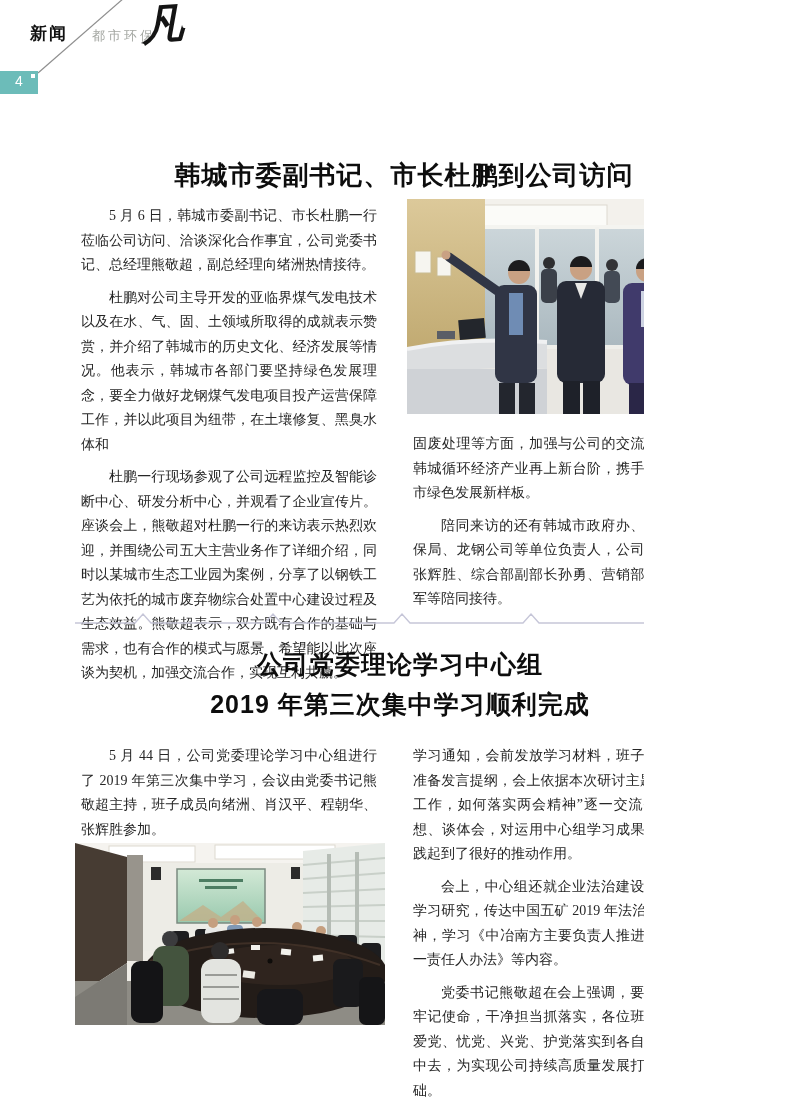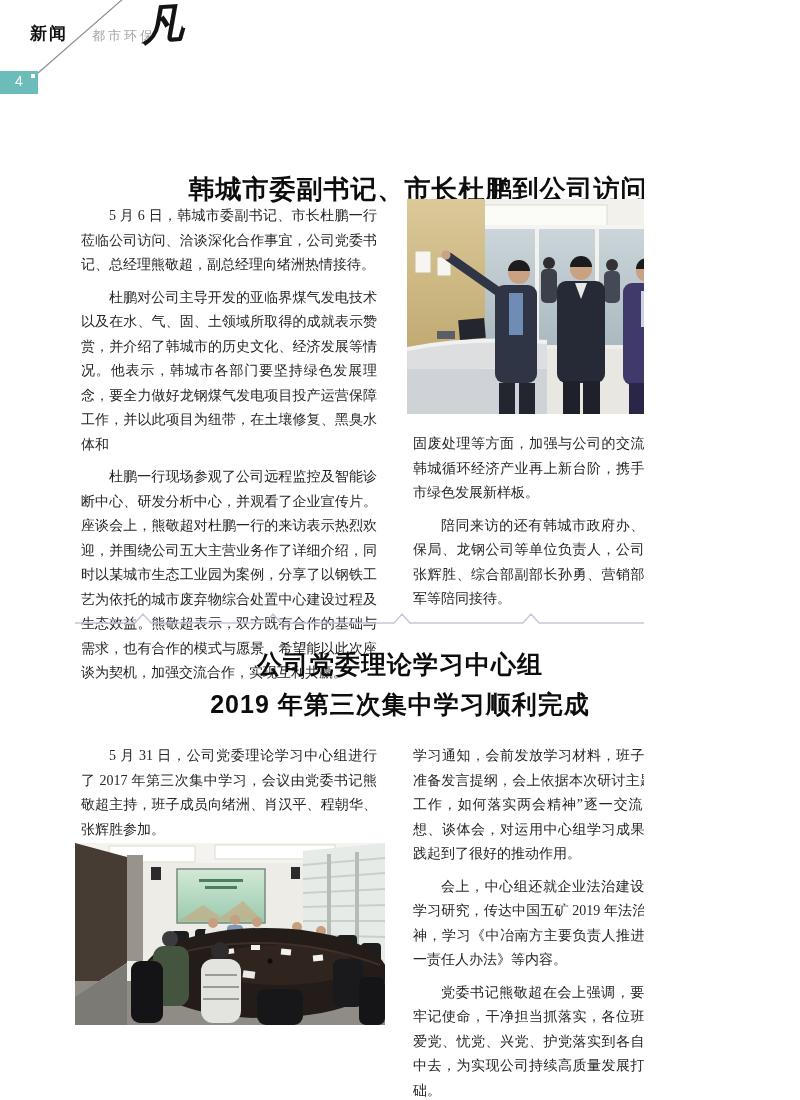--- a/index.html
+++ b/index.html
@@ -52,21 +52,21 @@
     <line x1="38" y1="73" x2="124" y2="-2" stroke="#8f8f8f" stroke-width="1.2"></line>
   </svg>
   <div class="section-label">新闻</div>
   <div class="brand-name">都市环保</div>
   <div class="brand-glyph">凡</div>
   <div class="page-number-box">
     <div class="page-number">4</div>
     <div class="page-number-notch"></div>
   </div>
 
-  <h1 class="a1-title" style="margin:18px;">韩城市委副书记、市长杜鹏到公司访问</h1>
+  <h1 class="a1-title" style="margin:4px;">韩城市委副书记、市长杜鹏到公司访问</h1>
 
   <div class="body-text a1-col1">
     <p>5 月 6 日，韩城市委副书记、市长杜鹏一行莅临公司访问、洽谈深化合作事宜，公司党委书记、总经理熊敬超，副总经理向绪洲热情接待。</p>
     <p>杜鹏对公司主导开发的亚临界煤气发电技术以及在水、气、固、土领域所取得的成就表示赞赏，并介绍了韩城市的历史文化、经济发展等情况。他表示，韩城市各部门要坚持绿色发展理念，要全力做好龙钢煤气发电项目投产运营保障工作，并以此项目为纽带，在土壤修复、黑臭水体和</p>
     <p>杜鹏一行现场参观了公司远程监控及智能诊断中心、研发分析中心，并观看了企业宣传片。座谈会上，熊敬超对杜鹏一行的来访表示热烈欢迎，并围绕公司五大主营业务作了详细介绍，同时以某城市生态工业园为案例，分享了以钢铁工艺为依托的城市废弃物综合处置中心建设过程及生态效益。熊敬超表示，双方既有合作的基础与需求，也有合作的模式与愿景，希望能以此次座谈为契机，加强交流合作，实现互利共赢。</p>
   </div>
 
   <div class="photo photo-1">
     <svg width="318" height="215" viewBox="0 0 318 215">
       <defs>
@@ -159,21 +159,21 @@
   <svg class="separator" width="650" height="16" viewBox="0 0 650 16">
     <path d="M0 12 L60 12 L68 3 L76 12 L190 12 L198 3 L206 12 L319 12 L327 3 L335 12 L448 12 L456 3 L464 12 L576 12 L584 3 L592 12 L650 12" fill="none" stroke="#c6c6d8" stroke-width="1.4"></path>
   </svg>
 
   <div class="a2-title">
     <div>公司党委理论学习中心组</div>
     <div>2019 年第三次集中学习顺利完成</div>
   </div>
 
   <div class="body-text a2-col1">
-    <p>5 月 31 日，公司党委理论学习中心组进行了 2017 年第三次集中学习，会议由党委书记熊敬超主持，班子成员向绪洲、肖汉平、程朝华、张辉胜参加。</p>
+    <p>5 月 44 日，公司党委理论学习中心组进行了 2019 年第三次集中学习，会议由党委书记熊敬超主持，班子成员向绪洲、肖汉平、程朝华、张辉胜参加。</p>
     <p>按照集团公司党委有关要求，本次学习做到提前发布</p>
   </div>
 
   <div class="photo photo-2">
     <svg width="310" height="182" viewBox="0 0 310 182">
       <defs>
         <linearGradient id="screenG" x1="0" y1="0" x2="0" y2="1">
           <stop offset="0" stop-color="#d3e9d6"></stop>
             <stop offset="1" stop-color="#99c9ae"></stop>
         </linearGradient>

